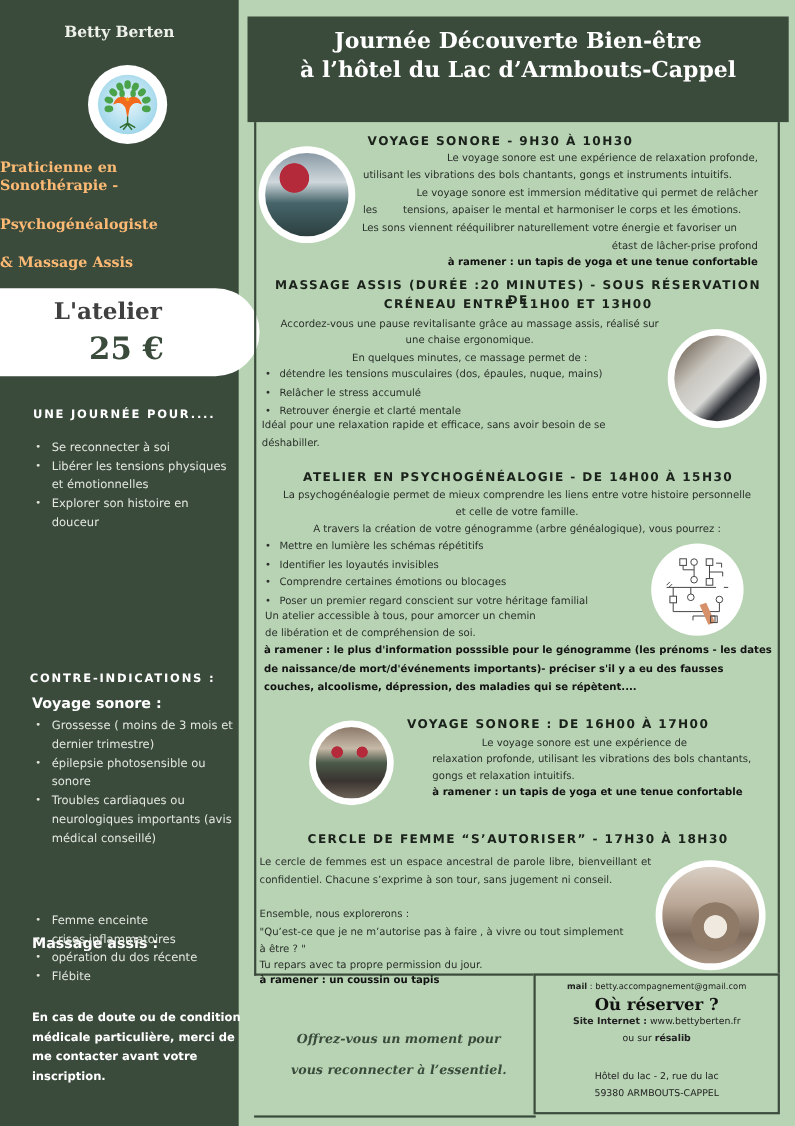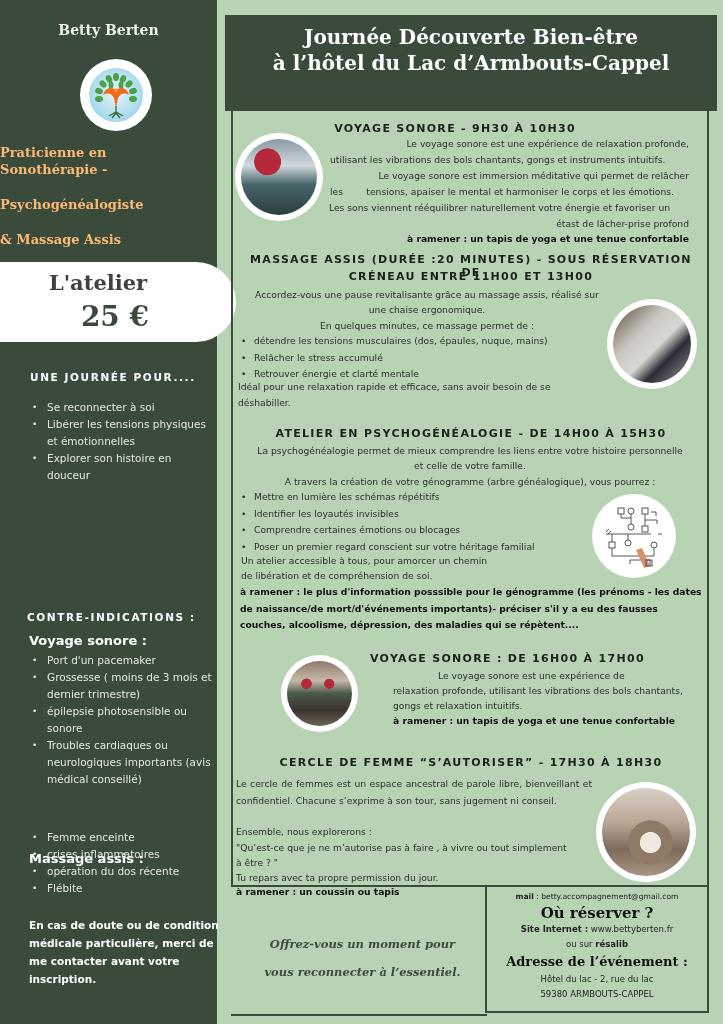--- a/index.html
+++ b/index.html
@@ -84,21 +84,20 @@
   <div class="side-h" style="top:371px;">UNE JOURNÉE POUR....</div>
   <ul class="side-list" style="top:399px; width:180px;">
     <li>Se reconnecter à soi</li>
     <li>Libérer les tensions physiques et émotionnelles</li>
     <li>Explorer son histoire en douceur</li>
   </ul>
 
   <div class="side-h" style="top:611px; left:27px;">CONTRE-INDICATIONS :</div>
   <div class="side-sub" style="top:633px;">Voyage sonore :</div>
   <ul class="side-list" style="top:652px; width:180px;">
-    <li>Port d'un pacemaker</li>
     <li>Grossesse ( moins de 3 mois et dernier trimestre)</li>
     <li>épilepsie photosensible ou sonore</li>
     <li>Troubles cardiaques ou neurologiques importants (avis médical conseillé)</li>
   </ul>
   <div class="side-sub" style="top:811px;margin-top:40px;">Massage assis :</div>
   <ul class="side-list" style="top:829px; width:180px;">
     <li>Femme enceinte</li>
     <li>crises inflammatoires</li>
     <li>opération du dos récente</li>
     <li>Flébite</li>
@@ -212,16 +211,15 @@
   <div class="mail">
     <b>mail</b><span> : betty.accompagnement@gmail.com</span>
   </div>
   <div class="h" style="top:17px; font-size:15px;">Où réserver ?</div>
   <div class="s" style="top:37px;">
     <b>Site Internet :</b><span> www.bettyberten.fr</span>
   </div>
   <div class="s" style="top:52px;">
     <span>ou sur </span><b>résalib</b>
   </div>
-  <div class="h" style="top:67px; font-size:13px;">Adresse de l’événement :</div>
   <div class="s" style="top:87px;">Hôtel du lac - 2, rue du lac</div>
   <div class="s" style="top:102px;">59380 ARMBOUTS-CAPPEL</div>
 </div>
 
 </body></html>

